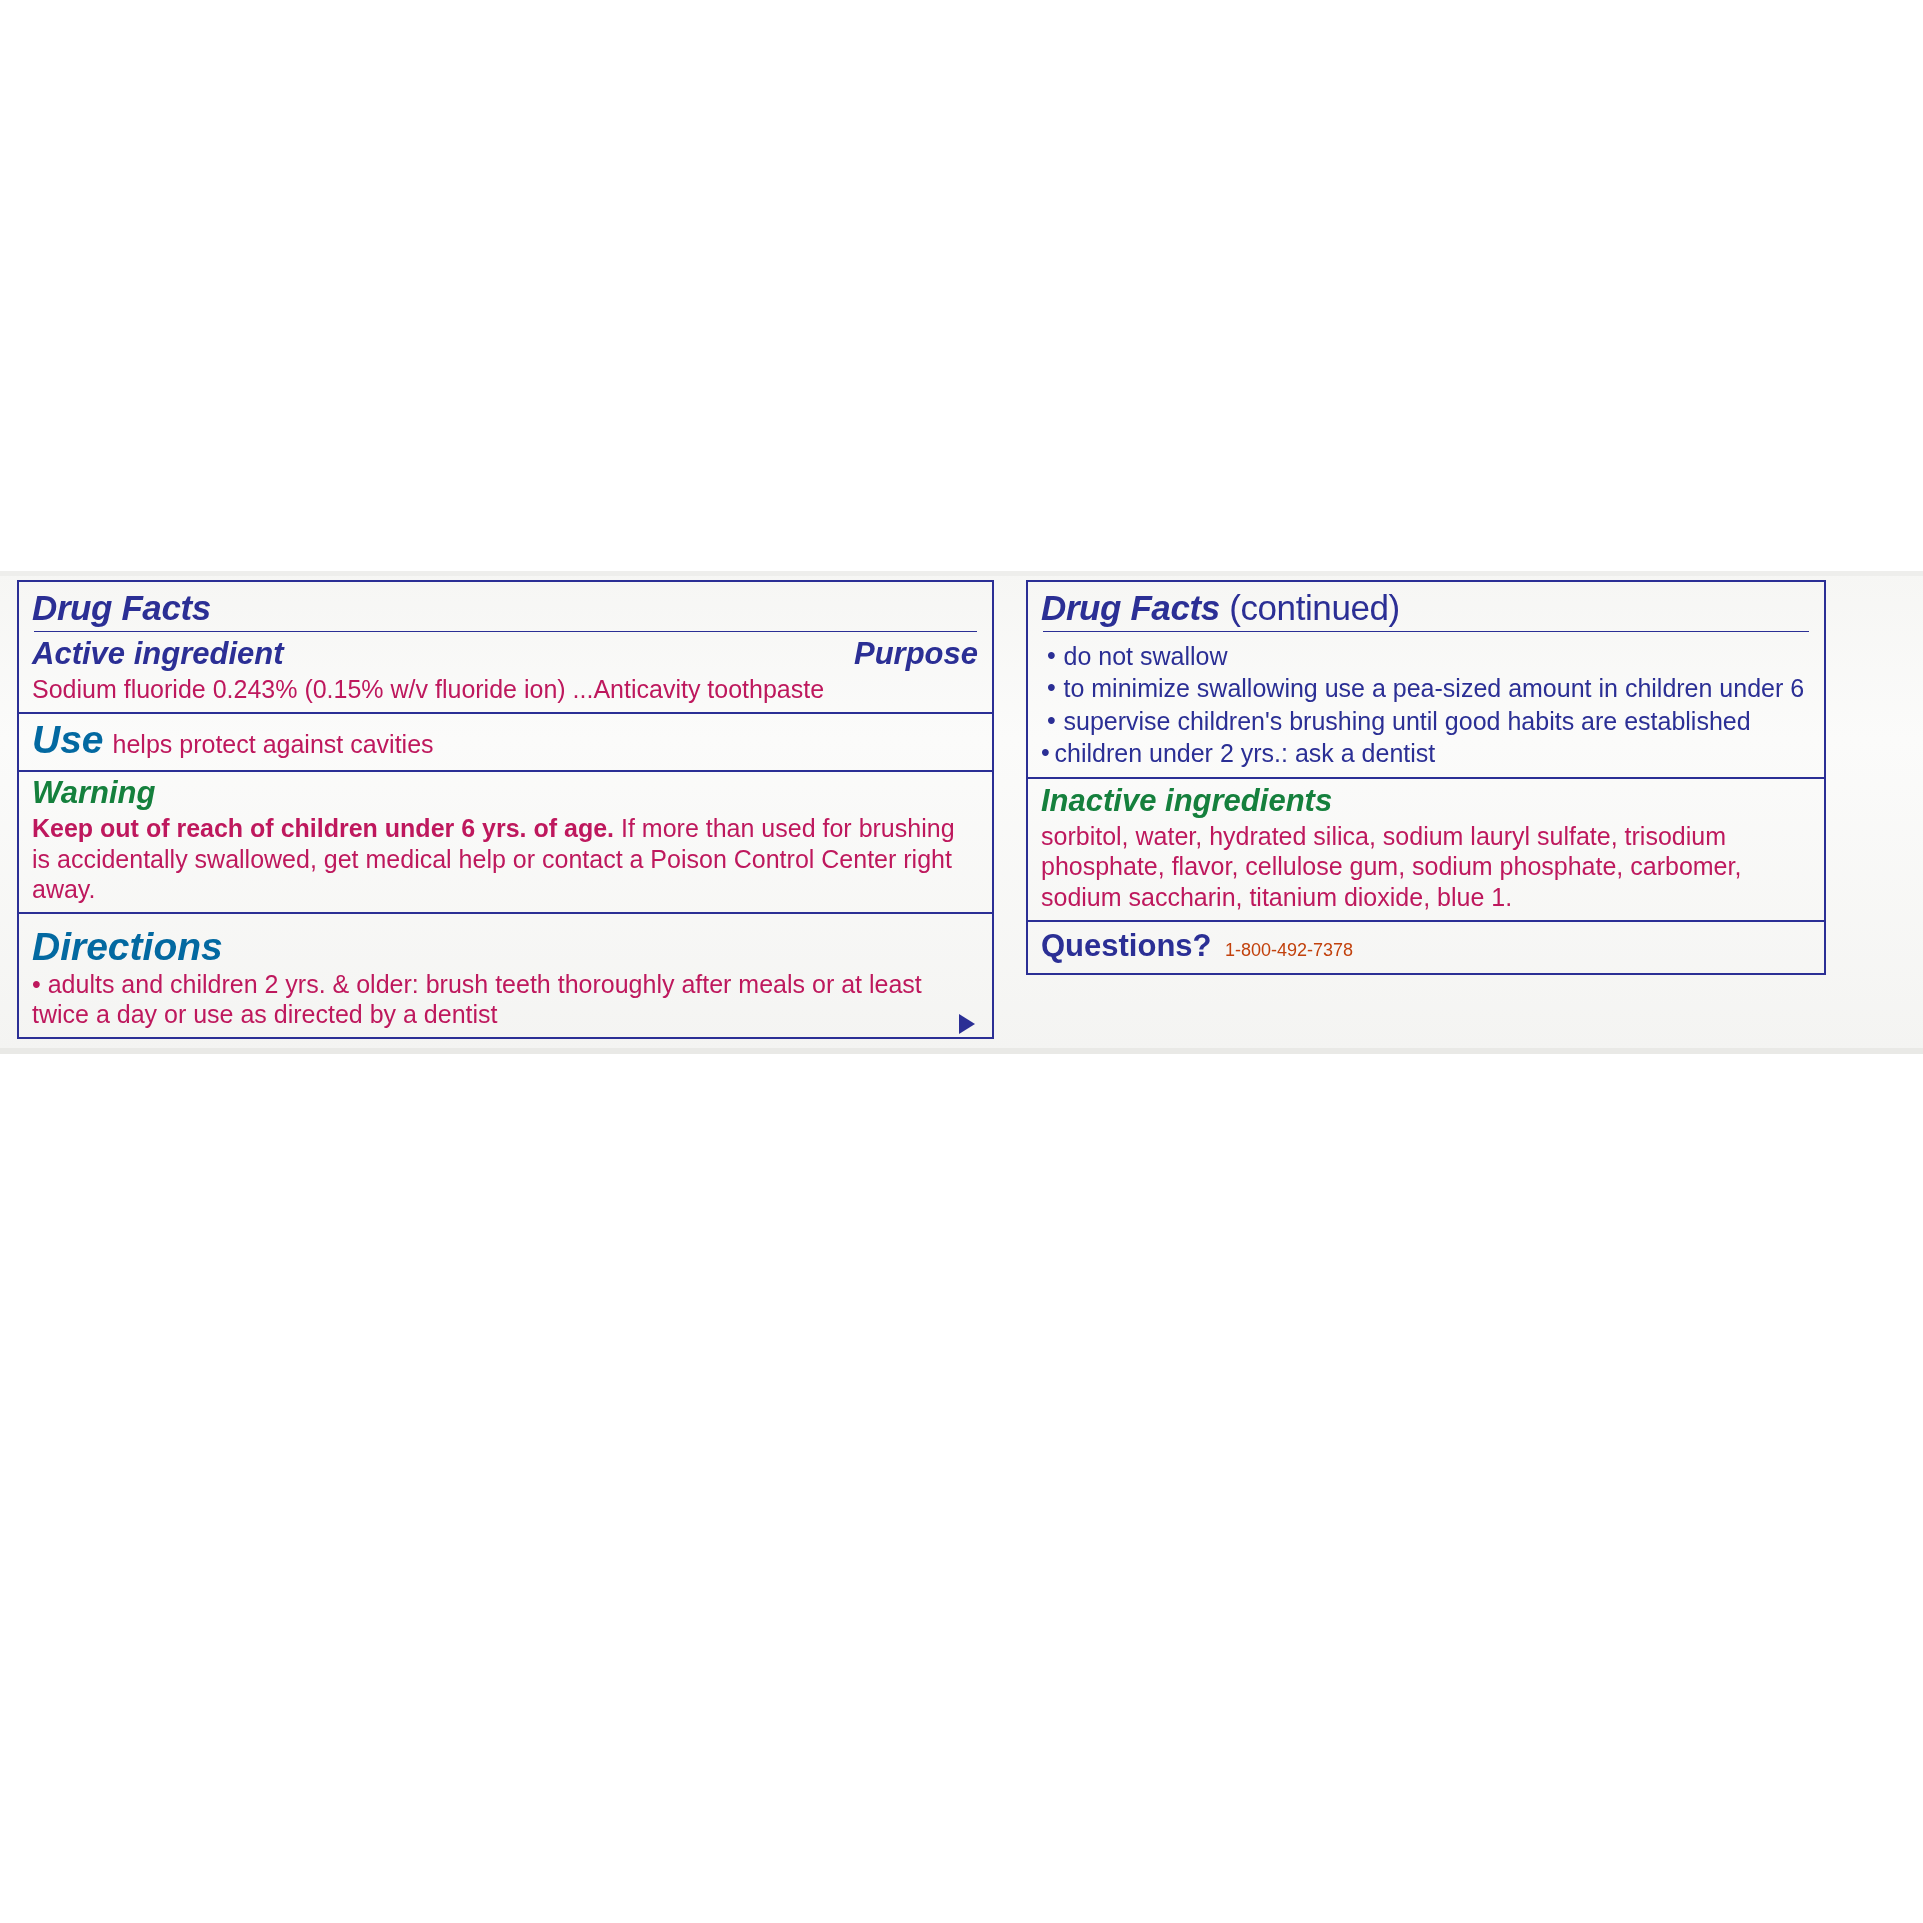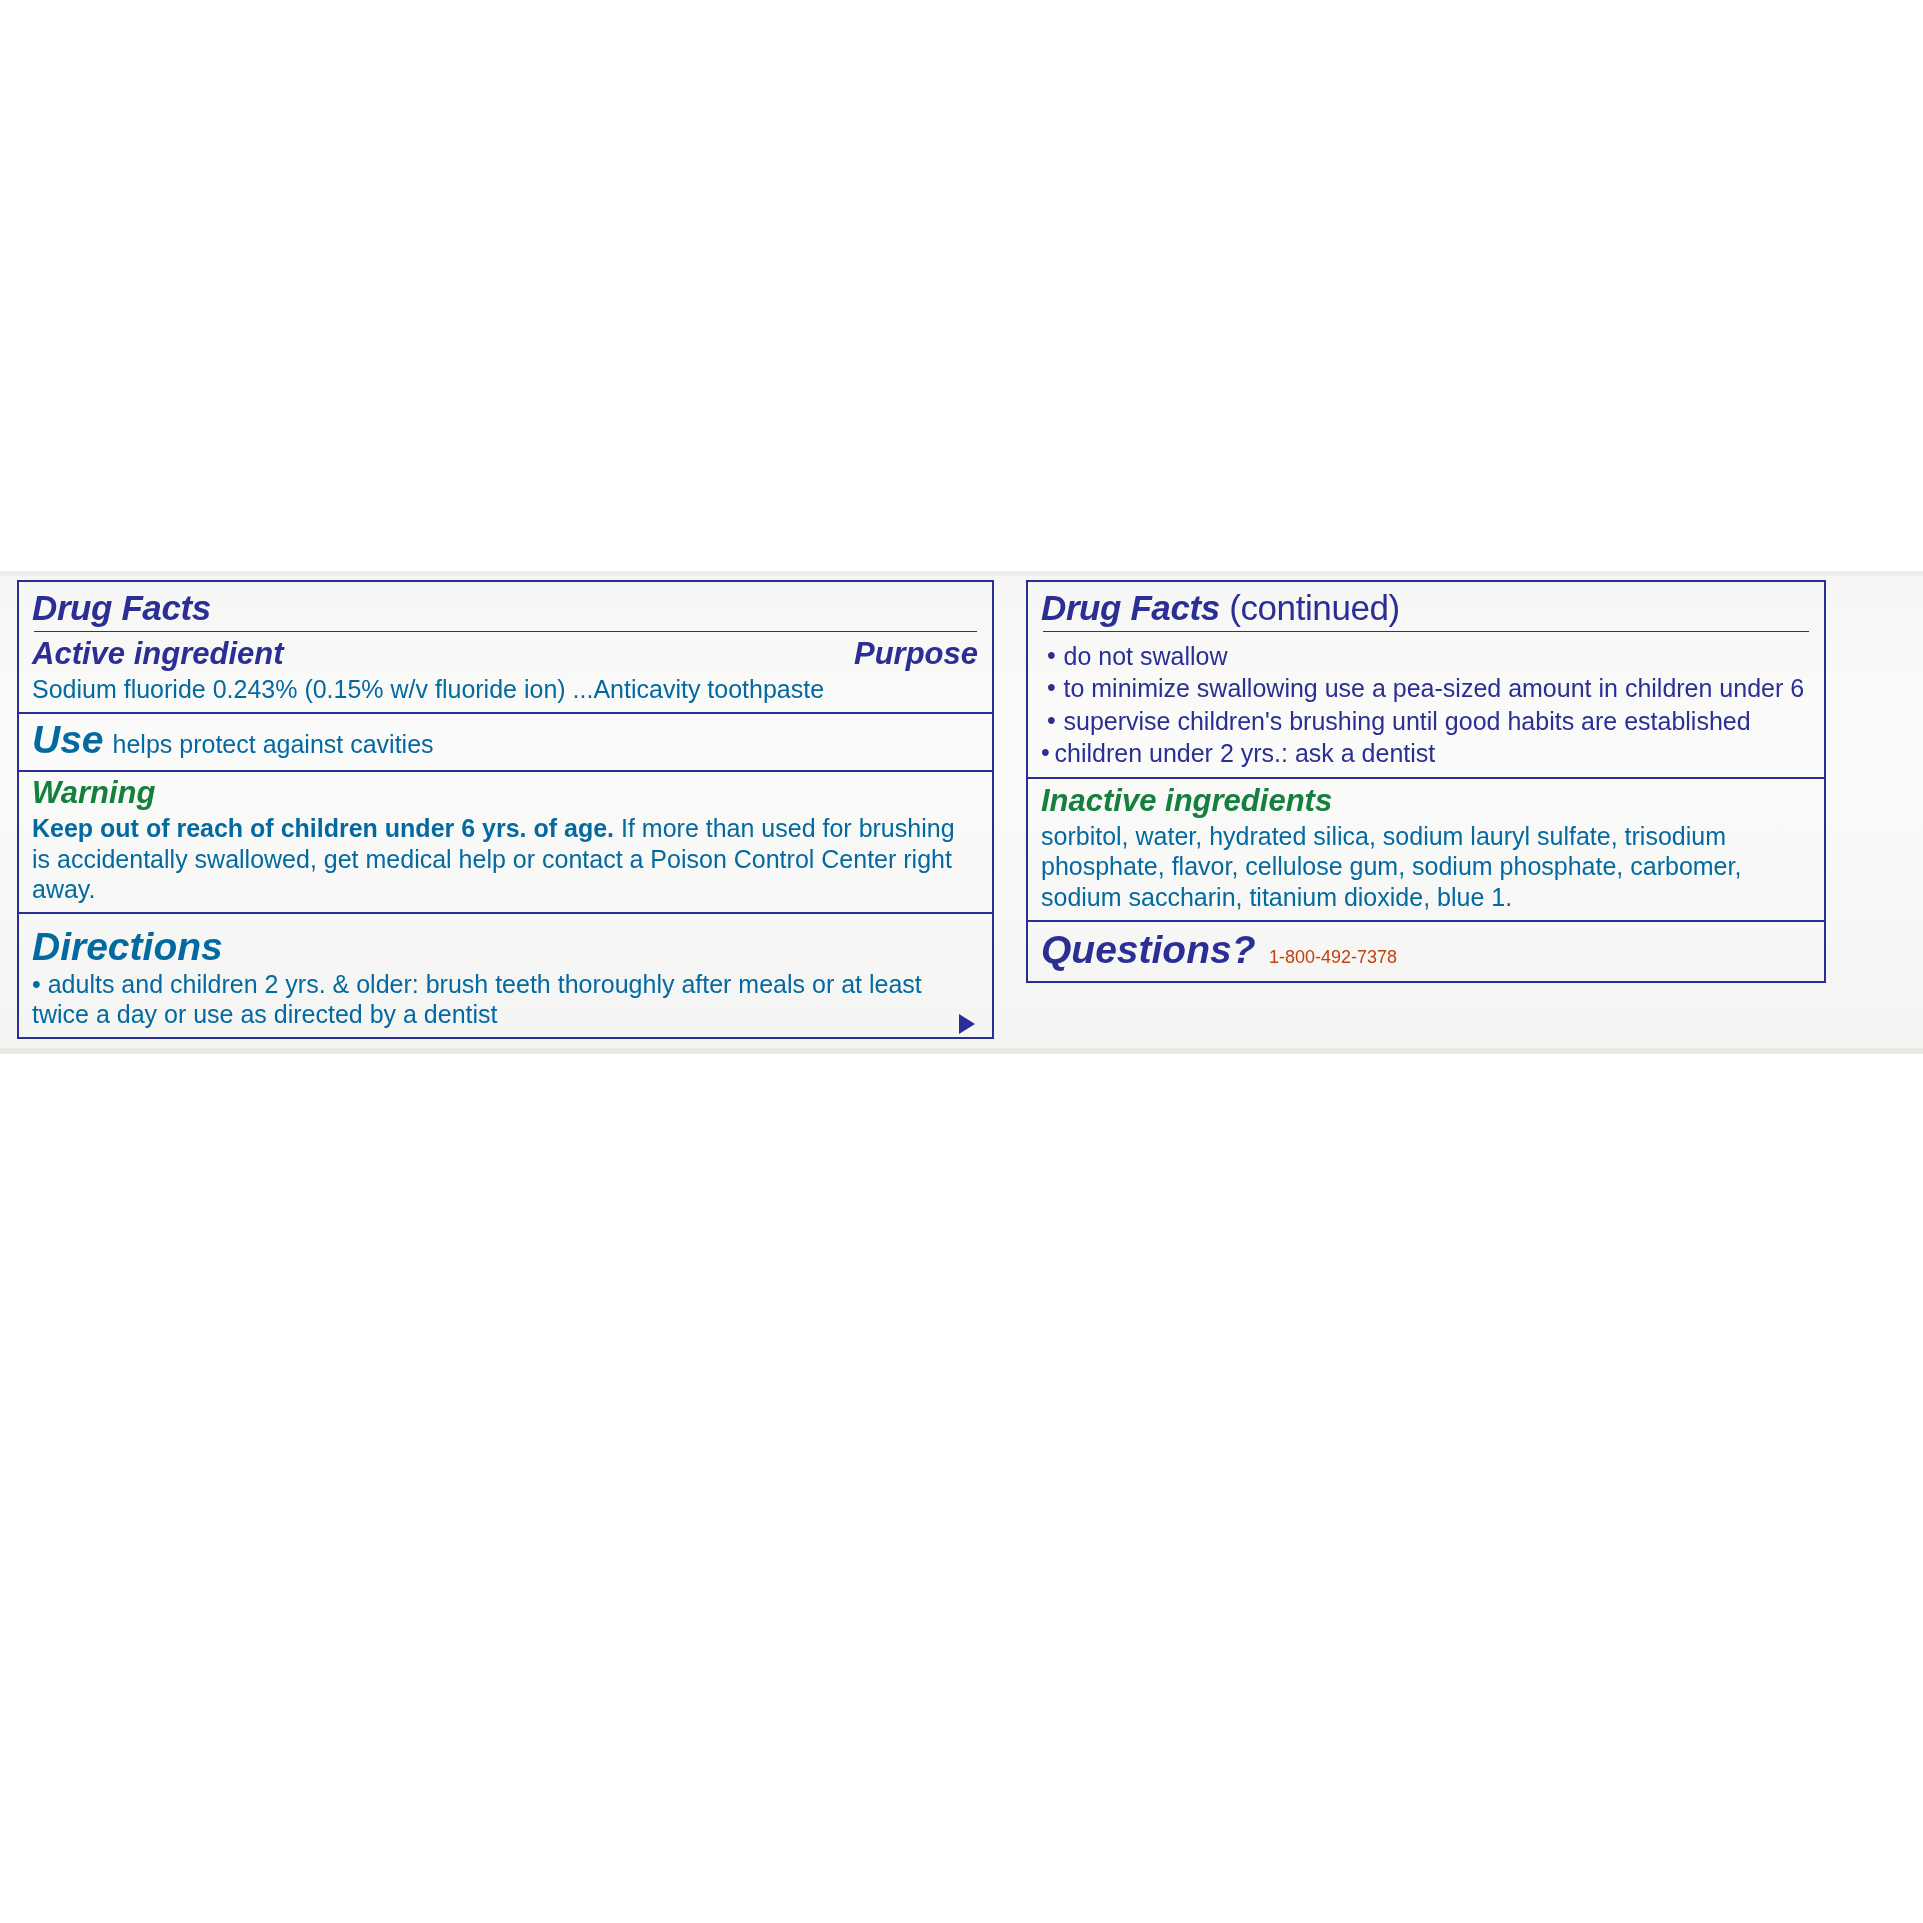--- a/index.html
+++ b/index.html
@@ -96,21 +96,21 @@
     font-weight: bold;
     font-size: 31px;
     line-height: 1.05;
     margin-top: 1.5px;
   }
 
   .body-text {
     font-size: 25px;
     line-height: 1.22;
     margin-top: 3px;
-    color: #0369a1;
+    color: #be185d;
   }
 
   .inline-head {
     font-style: italic;
     font-weight: bold;
     font-size: 39px;
     color: #0369a1;
     margin-right: 9px;
   }
   .inline-row {
@@ -173,23 +173,22 @@
     border-left: 16.5px solid #2b2f95;
   }
 
   .q-row {
     display: flex;
     align-items: baseline;
     gap: 13.5px;
     padding: 6px 13.5px 9px 13.5px;
   }
   .q-head {
-    font-style: italic;
-    font-weight: bold;
-    font-size: 39px;
+    font-weight: bold;
+    font-size: 31px;
     color: #2b2f95;
   }
   .q-num {
     font-size: 18px;
     color: #c2410c;
   }
 </style>
 </head>
 <body>
 

